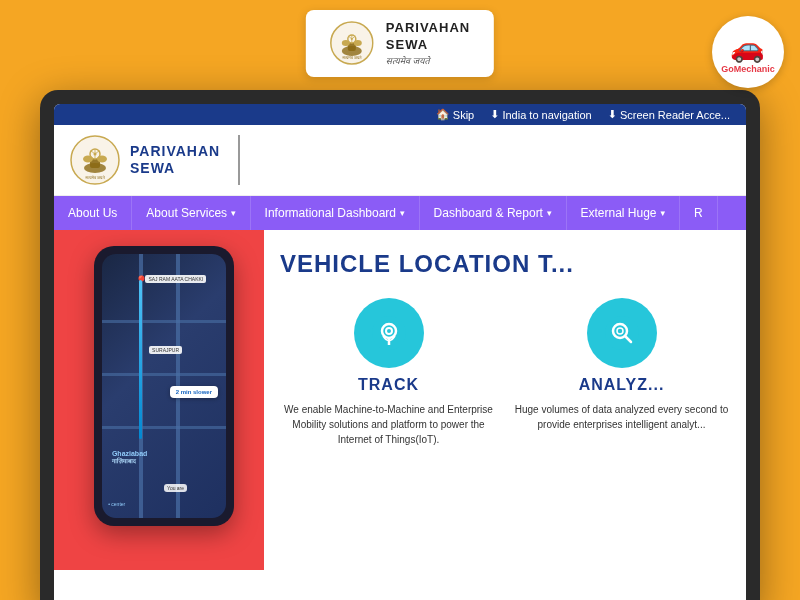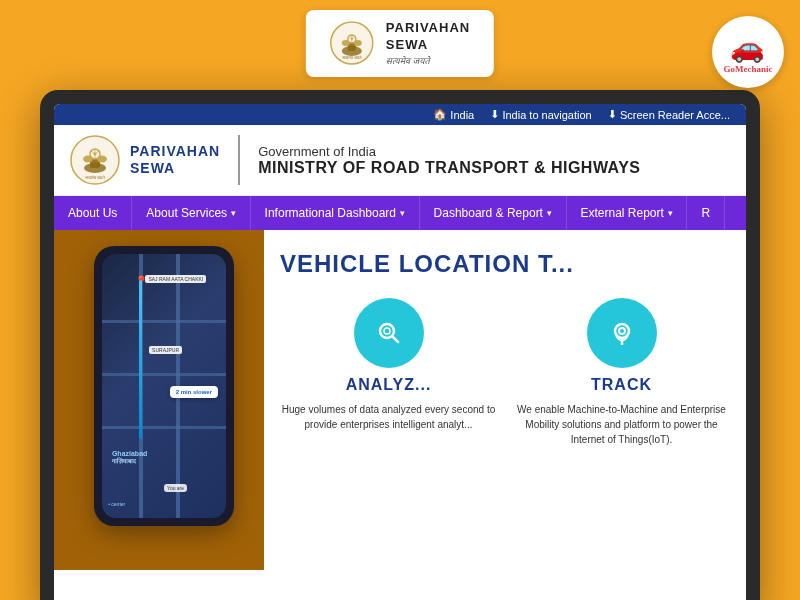--- a/index.html
+++ b/index.html
@@ -51,21 +51,20 @@
     }
     .gomechanic-car {
       font-size: 28px;
       color: #e63946;
     }
     .gomechanic-text {
       font-size: 9px;
       font-weight: bold;
       color: #222;
       letter-spacing: 0;
-      font-family: Liberation Serif, serif;
     }
     .gomechanic-text span {
       color: #e63946;
     }
 
     
     .parivahan-badge {
       position: absolute;
       top: 10px;
       left: 50%;
@@ -165,42 +164,42 @@
       color: #333;
     }
     .site-govt-line2 {
       font-size: 16px;
       font-weight: bold;
       color: #222;
       letter-spacing: 0.5px;
     }
 
     .site-navbar {
-      background: #6d28d9;
+      background: #8b5cf6;
       display: flex;
       align-items: stretch;
     }
     .nav-item {
       color: white;
       font-size: 12px;
       padding: 10px 14px;
       cursor: pointer;
       white-space: nowrap;
       display: flex;
       align-items: center;
       gap: 4px;
       border-right: 1px solid rgba(255,255,255,0.15);
     }
     .nav-arrow {
       font-size: 9px;
     }
 
     
     .site-hero {
-      background: #a16207;
+      background: #ef4444;
       display: flex;
       height: 340px;
       overflow: hidden;
       position: relative;
     }
 
     
     .phone-mockup {
       width: 180px;
       min-width: 180px;
@@ -367,21 +366,21 @@
     </div>
     <div class="parivahan-subtitle">सत्यमेव जयते</div>
   </div>
 </div>
 
 <div style="position: absolute; top: 90px; left: 40px;">
   <div class="laptop-outer">
     <div class="laptop-screen">
 
       <div class="site-topbar">
-        <a>🏠 <span>India</span></a>
+        <a>🏠 <span>Skip</span></a>
         <a>⬇ <span>India to navigation</span></a>
         <a>⬇ <span>Screen Reader Acce...</span></a>
       </div>
 
       <div class="site-header">
         <div class="site-logo-area">
           <div class="site-emblem">
             <svg viewBox="0 0 50 50" width="50" height="50">
               <circle cx="25" cy="25" r="24" fill="#f9f3e8" stroke="#c8a951" stroke-width="1.5"></circle>
               <ellipse cx="25" cy="33" rx="11" ry="5" fill="#8B6914" opacity="0.8"></ellipse>
@@ -396,45 +395,41 @@
               <text x="25" y="44" text-anchor="middle" font-size="4" fill="#8B6914" font-family="serif">सत्यमेव जयते</text>
             </svg>
           </div>
           <div class="site-name">
             <div class="site-name-title">
               <span>PARIVAHAN</span><br>
               <span>SEWA</span>
             </div>
           </div>
           <div class="site-divider"></div>
-          <div class="site-govt">
-            <div class="site-govt-line1">Government of India</div>
-            <div class="site-govt-line2">MINISTRY OF ROAD TRANSPORT &amp; HIGHWAYS</div>
-          </div>
         </div>
       </div>
 
       <div class="site-navbar">
         <div class="nav-item">
           <span>About Us</span>
         </div>
         <div class="nav-item">
           <span>About Services</span>
           <span class="nav-arrow">▾</span>
         </div>
         <div class="nav-item">
           <span>Informational Dashboard</span>
           <span class="nav-arrow">▾</span>
         </div>
         <div class="nav-item">
           <span>Dashboard &amp; Report</span>
           <span class="nav-arrow">▾</span>
         </div>
         <div class="nav-item">
-          <span>External Report</span>
+          <span>External Huge</span>
           <span class="nav-arrow">▾</span>
         </div>
         <div class="nav-item">
           <span>R</span>
         </div>
       </div>
 
       <div class="site-hero">
 
         <div class="phone-mockup">
@@ -467,49 +462,49 @@
                 <div style="position:absolute; bottom:4%; left:5%; font-size:5px; color:#90caf9;">• center</div>
               </div>
             </div>
           </div>
         </div>
 
         <div class="hero-content">
           <div class="hero-title">VEHICLE LOCATION T...</div>
 
           <div class="hero-cards">
-
-            <div class="hero-card">
-              <div class="hero-icon-circle" style="background-color: #26c6da;">
-
-                <svg width="36" height="36" viewBox="0 0 36 36">
-                  <circle cx="18" cy="18" r="17" fill="#26c6da"></circle>
-                  <circle cx="16" cy="16" r="7" fill="none" stroke="white" stroke-width="2.5"></circle>
-                  <line x1="21" y1="21" x2="27" y2="27" stroke="white" stroke-width="2.5" stroke-linecap="round"></line>
-                  <circle cx="16" cy="16" r="3" fill="none" stroke="white" stroke-width="1.5"></circle>
-                </svg>
-              </div>
-              <div class="hero-card-title">ANALYZ...</div>
-              <div class="hero-card-desc">Huge volumes of data analyzed every second to provide enterprises intelligent analyt...</div>
-            </div>
 
             <div class="hero-card">
               <div class="hero-icon-circle" style="background-color: #26c6da;">
 
                 <svg width="36" height="36" viewBox="0 0 36 36">
                   <circle cx="18" cy="18" r="17" fill="#26c6da"></circle>
                   <circle cx="18" cy="16" r="7" fill="none" stroke="white" stroke-width="2.5"></circle>
                   <circle cx="18" cy="16" r="3" fill="none" stroke="white" stroke-width="2"></circle>
                   <path d="M18 23 Q18 30 18 30" stroke="white" stroke-width="2.5" fill="none"></path>
                   <path d="M12 21 Q18 30 24 21" stroke="white" stroke-width="1.5" fill="none"></path>
                 </svg>
               </div>
               <div class="hero-card-title">TRACK</div>
               <div class="hero-card-desc">We enable Machine-to-Machine and Enterprise Mobility solutions and platform to power the Internet of Things(IoT).</div>
             </div>
+
+            <div class="hero-card">
+              <div class="hero-icon-circle" style="background-color: #26c6da;">
+
+                <svg width="36" height="36" viewBox="0 0 36 36">
+                  <circle cx="18" cy="18" r="17" fill="#26c6da"></circle>
+                  <circle cx="16" cy="16" r="7" fill="none" stroke="white" stroke-width="2.5"></circle>
+                  <line x1="21" y1="21" x2="27" y2="27" stroke="white" stroke-width="2.5" stroke-linecap="round"></line>
+                  <circle cx="16" cy="16" r="3" fill="none" stroke="white" stroke-width="1.5"></circle>
+                </svg>
+              </div>
+              <div class="hero-card-title">ANALYZ...</div>
+              <div class="hero-card-desc">Huge volumes of data analyzed every second to provide enterprises intelligent analyt...</div>
+            </div>
           </div>
         </div>
       </div>
 
     </div>
   </div>
 
 </div>
 
 </body></html>

